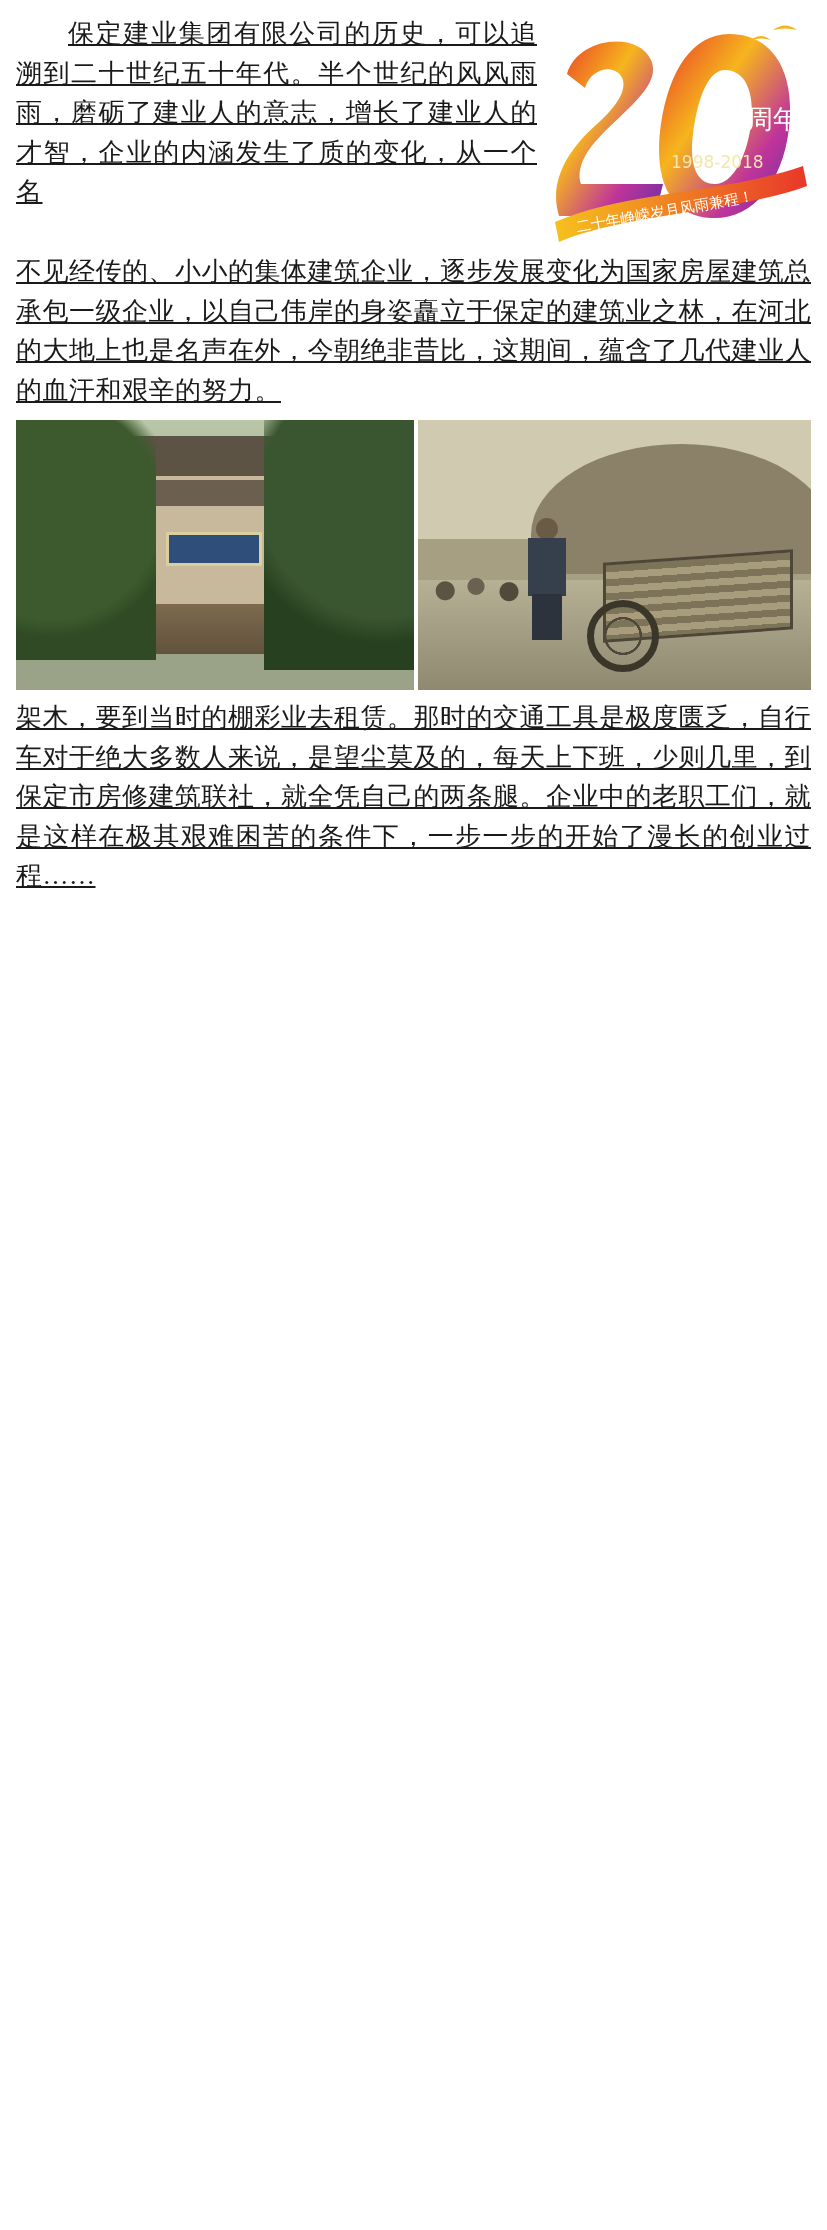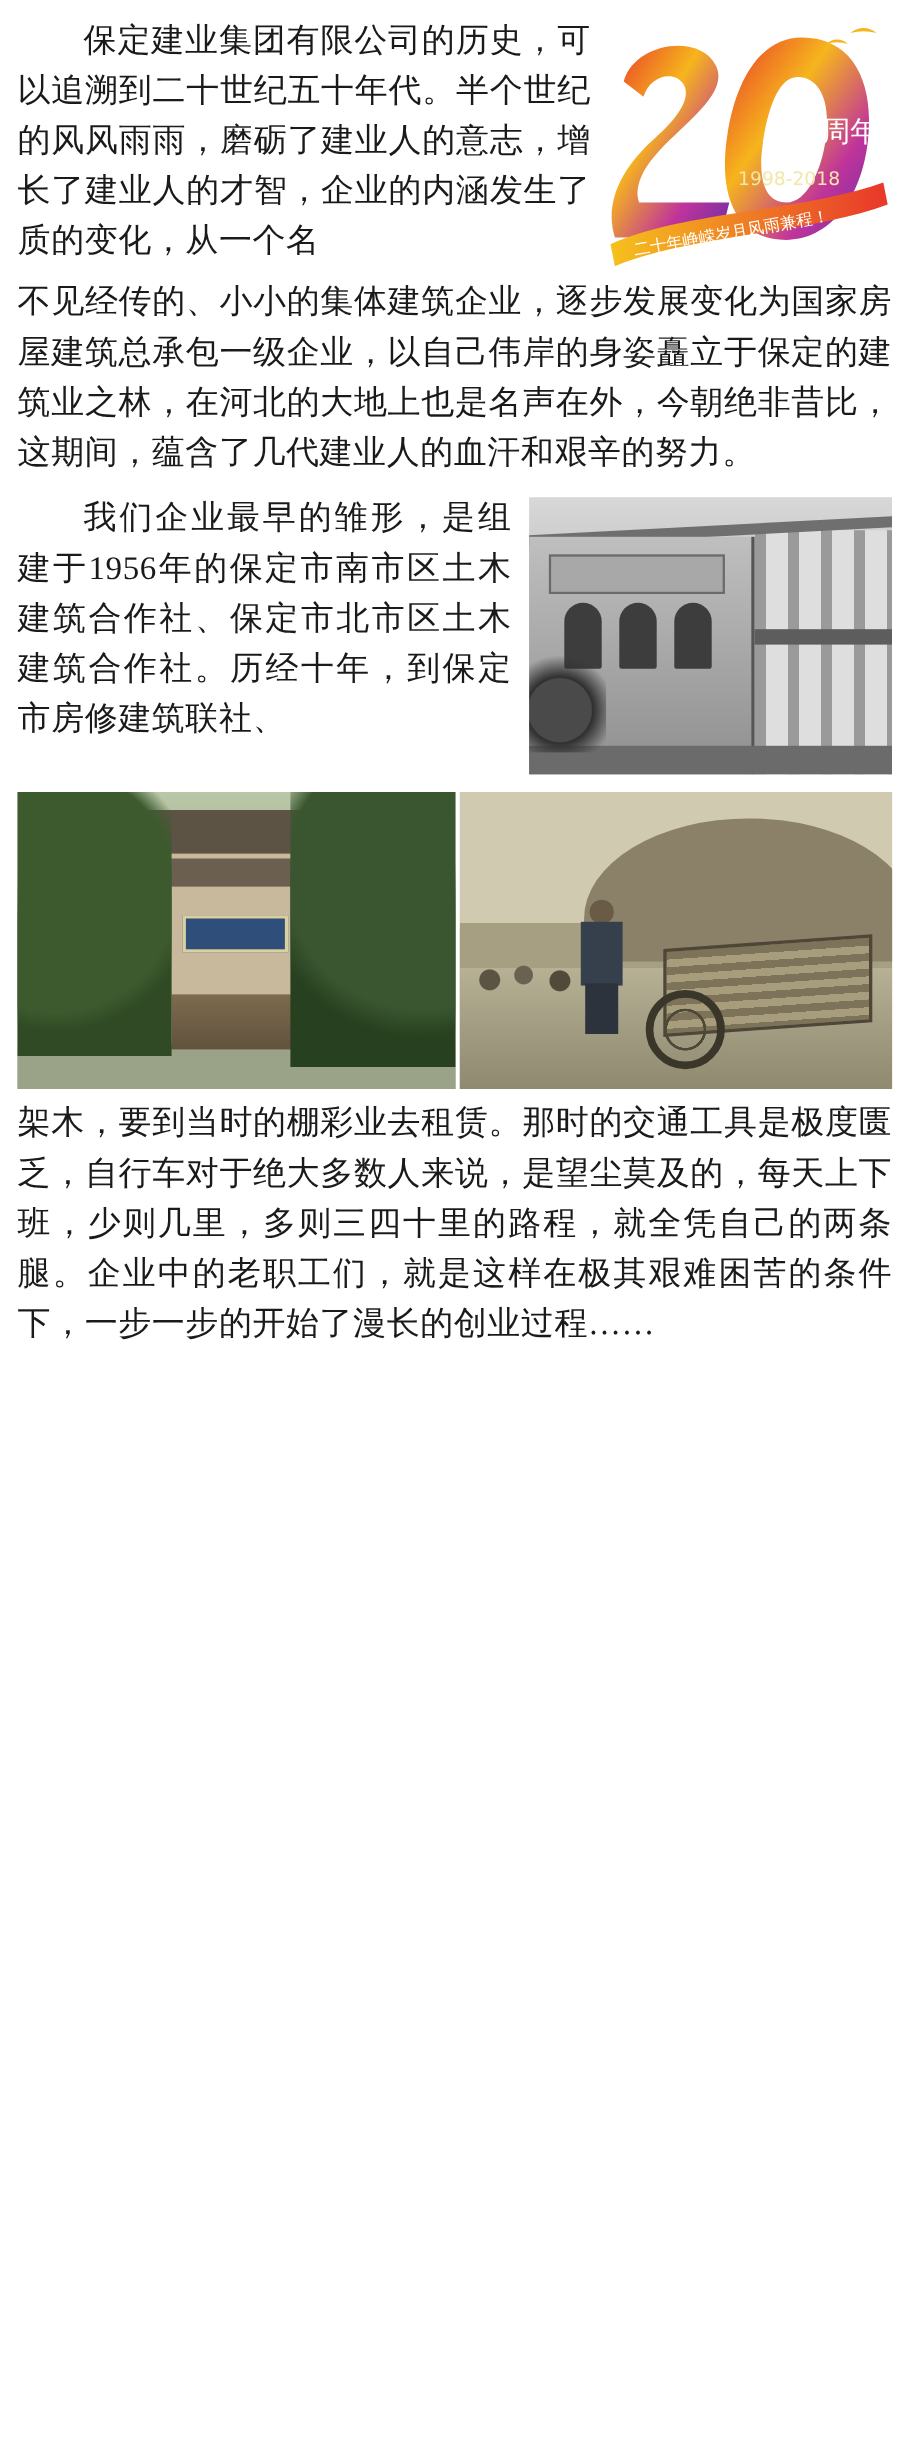--- a/index.html
+++ b/index.html
@@ -13,26 +13,27 @@
   .page {
     position: relative;
     width: 827px;
     min-height: 2230px;
     padding: 14px 16px 10px 16px;
     background: #ffffff;
   }
 
   
   .para {
-    font-size: 30px;
+    font-size: 26px;
     line-height: 1.52;
     letter-spacing: 0.5px;
     text-align: justify;
     text-justify: inter-ideograph;
     margin: 0;
+    text-decoration: underline;
   }
   .indent { text-indent: 2em; }
 
   
   .block-logo {
     overflow: hidden;
   }
   .logo-wrap {
     float: right;
     width: 260px;
@@ -274,35 +275,20 @@
         <path d="M4 206 C70 176, 180 176, 252 150 L256 170 C186 196, 74 198, 8 226 Z" fill="url(#gr)"></path>
         <text x="26" y="216" font-size="15" font-family="DejaVu Sans, sans-serif" fill="#ffffff" transform="rotate(-10 26 216)">二十年峥嵘岁月风雨兼程！</text>
       </svg>
     </div>
 
     <p class="para indent">保定建业集团有限公司的历史，可以追溯到二十世纪五十年代。半个世纪的风风雨雨，磨砺了建业人的意志，增长了建业人的才智，企业的内涵发生了质的变化，从一个名</p>
   </div>
 
   <p class="para clear">不见经传的、小小的集体建筑企业，逐步发展变化为国家房屋建筑总承包一级企业，以自己伟岸的身姿矗立于保定的建筑业之林，在河北的大地上也是名声在外，今朝绝非昔比，这期间，蕴含了几代建业人的血汗和艰辛的努力。</p>
 
-  <div class="mt14" style="overflow:hidden;">
-    <div class="photo bld ph-right">
-      <div class="colonnade"></div>
-      <div class="balcony"></div>
-      <div class="roofline"></div>
-      <div class="facade"></div>
-      <div class="pediment"></div>
-      <div class="arch a1"></div>
-      <div class="arch a2"></div>
-      <div class="arch a3"></div>
-      <div class="ground"></div>
-      <div class="tree"></div>
-    </div>
-    <p class="para indent">我们企业最早的雏形，是组建于1956年的保定市南市区土木建筑合作社、保定市北市区土木建筑合作社。历经十年，到保定市房修建筑联社、</p>
-  </div>
 
 
 
   <div class="strip">
     <div class="cell cell-gate">
       <div class="gate-sky"></div>
       <div class="gate-arch"></div>
       <div class="gate-roof2"></div>
       <div class="gate-roof"></div>
       <div class="gate-plaque"></div>
@@ -319,15 +305,15 @@
       <div class="cart-body"></div>
       <div class="cart-wheel"></div>
       <div class="cart-person">
         <div class="head"></div>
         <div class="torso"></div>
         <div class="legs"></div>
       </div>
     </div>
   </div>
 
-  <p class="para">架木，要到当时的棚彩业去租赁。那时的交通工具是极度匮乏，自行车对于绝大多数人来说，是望尘莫及的，每天上下班，少则几里，多则三四十里的路程，就全凭自己的两条腿。企业中的老职工们，就是这样在极其艰难困苦的条件下，一步一步的开始了漫长的创业过程……</p>
+  <p class="para">架木，要到当时的棚彩业去租赁。那时的交通工具是极度匮乏，自行车对于绝大多数人来说，是望尘莫及的，每天上下班，少则几里，到保定市房修建筑联社，就全凭自己的两条腿。企业中的老职工们，就是这样在极其艰难困苦的条件下，一步一步的开始了漫长的创业过程……</p>
 
 </div>
 
 </body></html>

